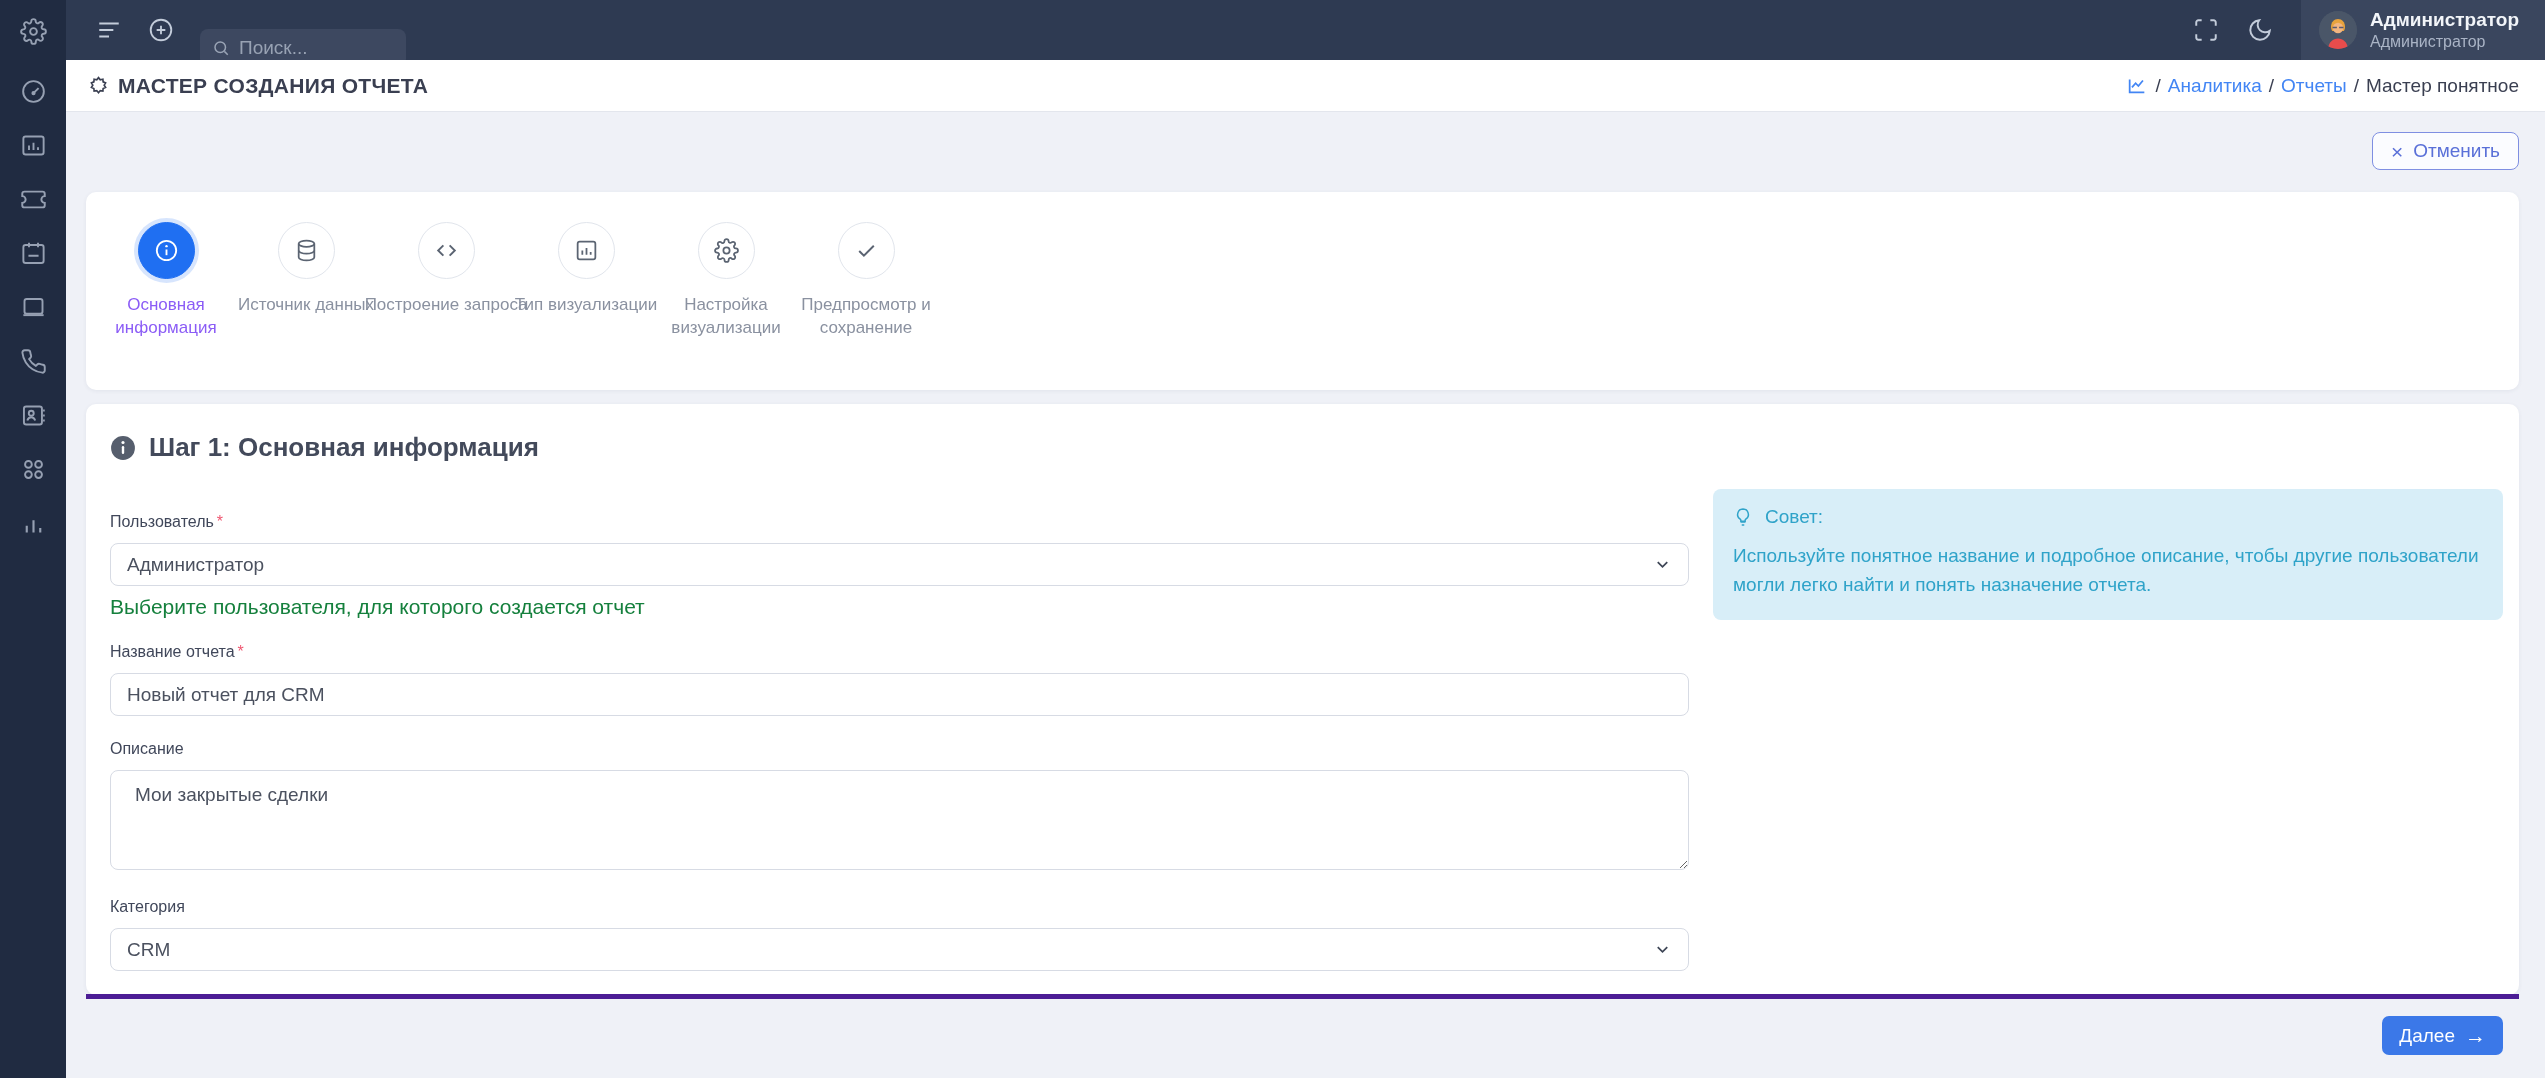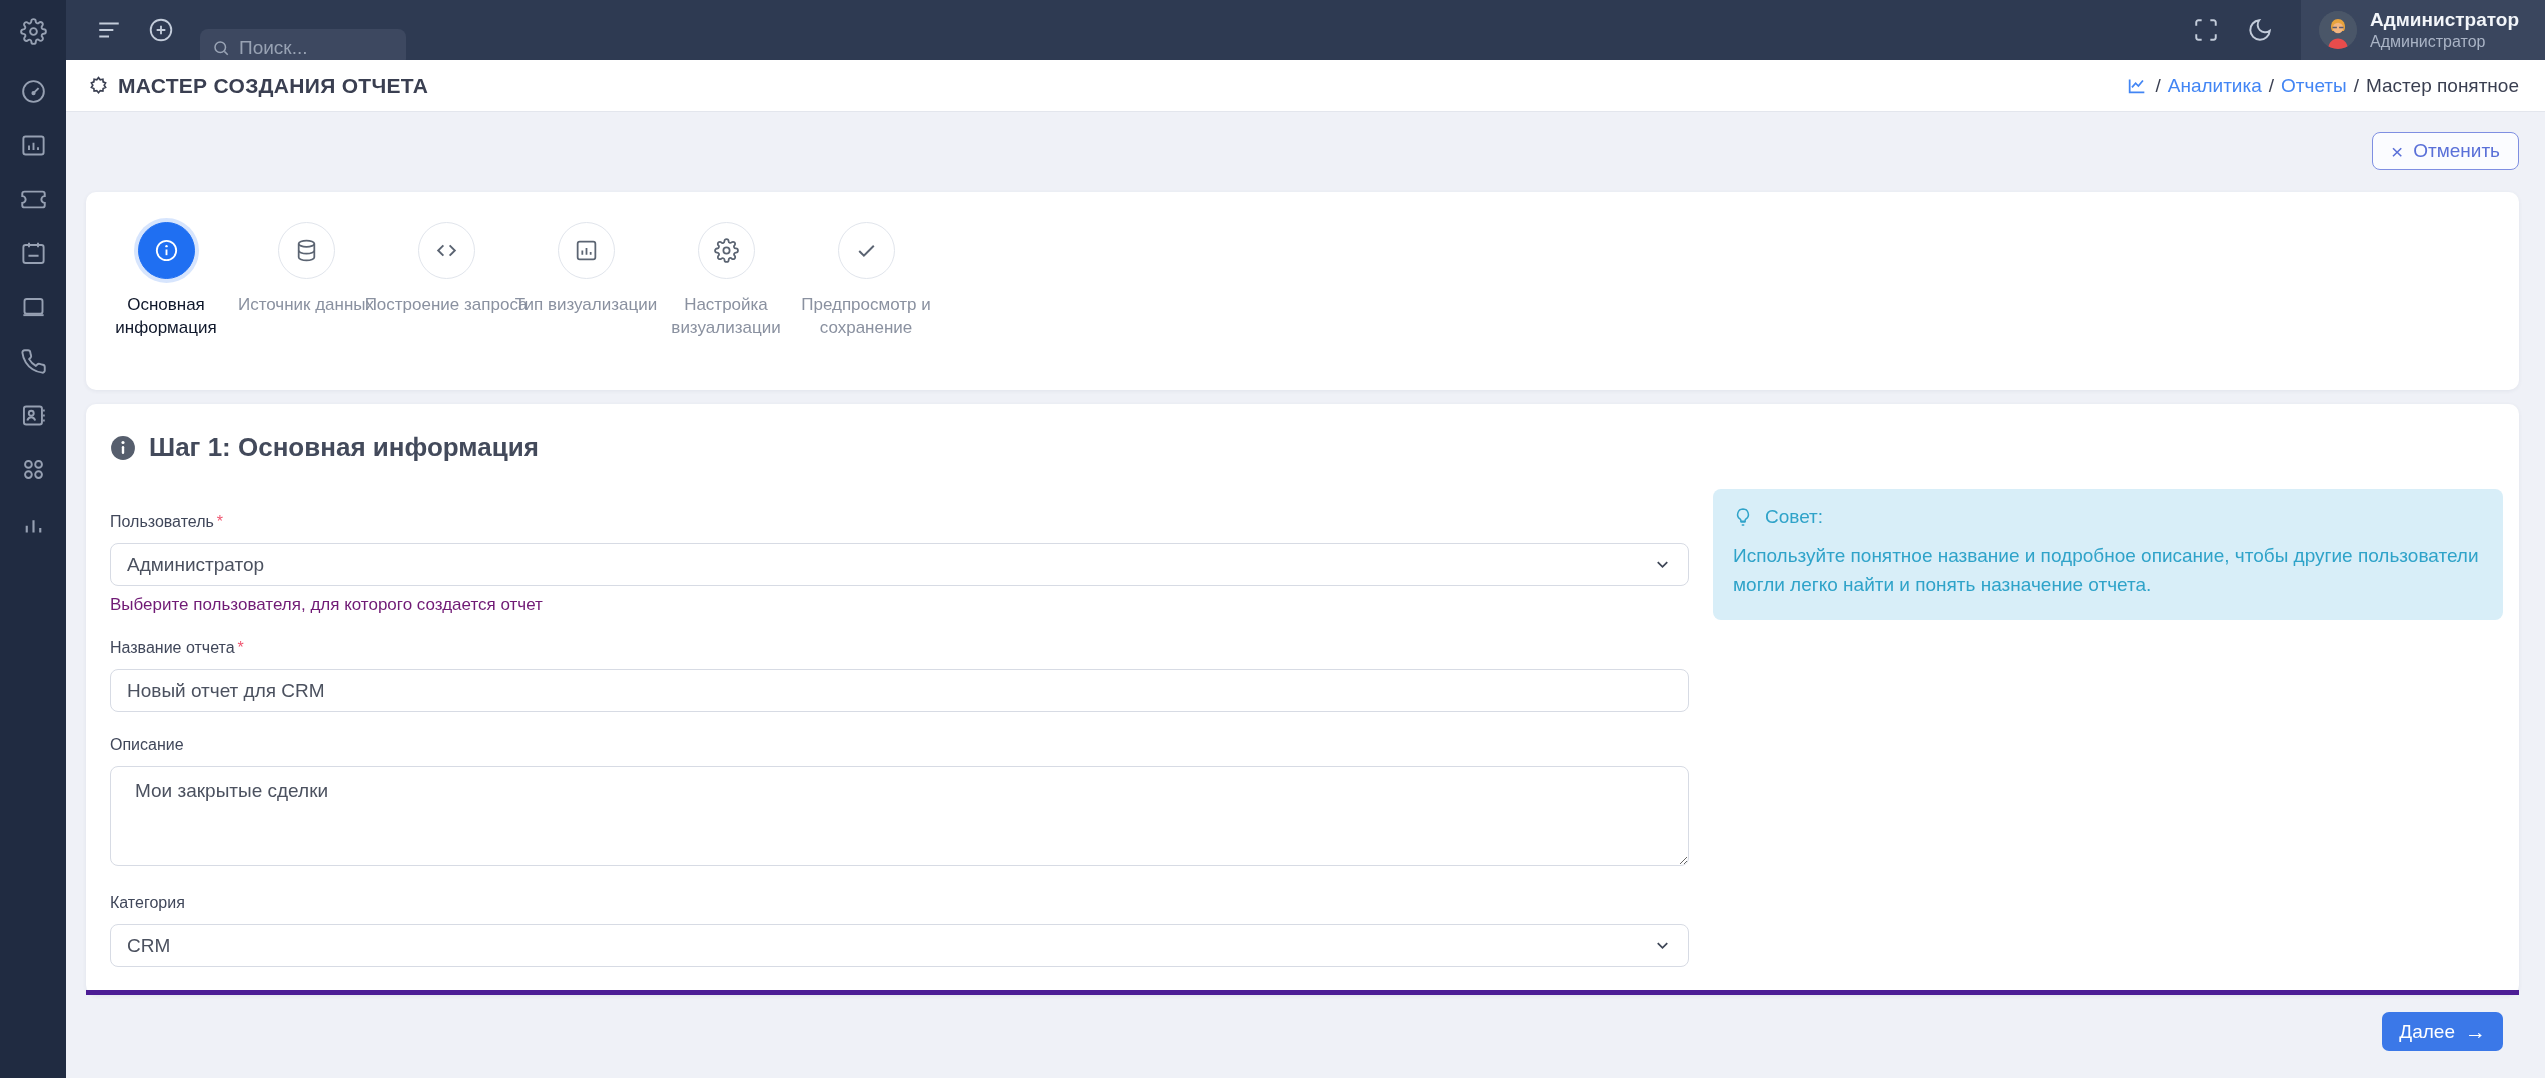--- a/index.html
+++ b/index.html
@@ -94,21 +94,21 @@
   .step-label {
     margin-top:15px; font-size:17px; line-height:1.35; color:#8a91a0;
     text-align:center; width:max-content;
   }
   .step:nth-child(1) .step-label { max-width:104px; }
   .step:nth-child(2) .step-label { max-width:180px; }
   .step:nth-child(3) .step-label { max-width:200px; }
   .step:nth-child(4) .step-label { max-width:190px; }
   .step:nth-child(5) .step-label { max-width:120px; }
   .step:nth-child(6) .step-label { max-width:150px; }
-  .step.active .step-label { color:#0f172a; }
+  .step.active .step-label { color:#8b5cf6; }
 
   
   .content-card { margin-top:14px; height:591px; display:flex; flex-direction:column; }
   .card-heading { display:flex; align-items:center; gap:13px; padding:28px 24px 26px 24px; }
   .card-heading svg { width:26px; height:26px; }
   .card-heading h2 { font-size:26px; font-weight:600; color:#434a5b; }
 
   .form-grid {
     display:grid; grid-template-columns:1fr 790px; column-gap:24px;
     padding:0 16px 0 24px; align-items:start;
@@ -122,21 +122,21 @@
     display:flex; align-items:center; font-family:inherit;
   }
   .select-box { justify-content:space-between; cursor:pointer; }
   .select-box svg { width:19px; height:19px; color:#3e4656; }
   .text-input { outline:none; }
   textarea.text-area {
     width:100%; height:100px; border:1px solid #d7dbe4; border-radius:8px;
     font-size:19px; color:#4b515f; padding:10px 24px; font-family:inherit;
     resize:vertical; outline:none; line-height:1.45;
   }
-  .help-text { margin-top:9px; font-size:17px; color:#701a75; }
+  .help-text { margin-top:9px; font-size:21px; color:#15803d; }
 
   .hint-box {
     background:#d8eef8; border-radius:8px; padding:17px 20px 20px 20px;
     color:#2fa3c9;
   }
   .hint-head { display:flex; align-items:center; gap:12px; font-size:19px; }
   .hint-head svg { width:20px; height:20px; }
   .hint-text { margin-top:13px; font-size:19px; line-height:1.55; }
 
   .card-footer {

